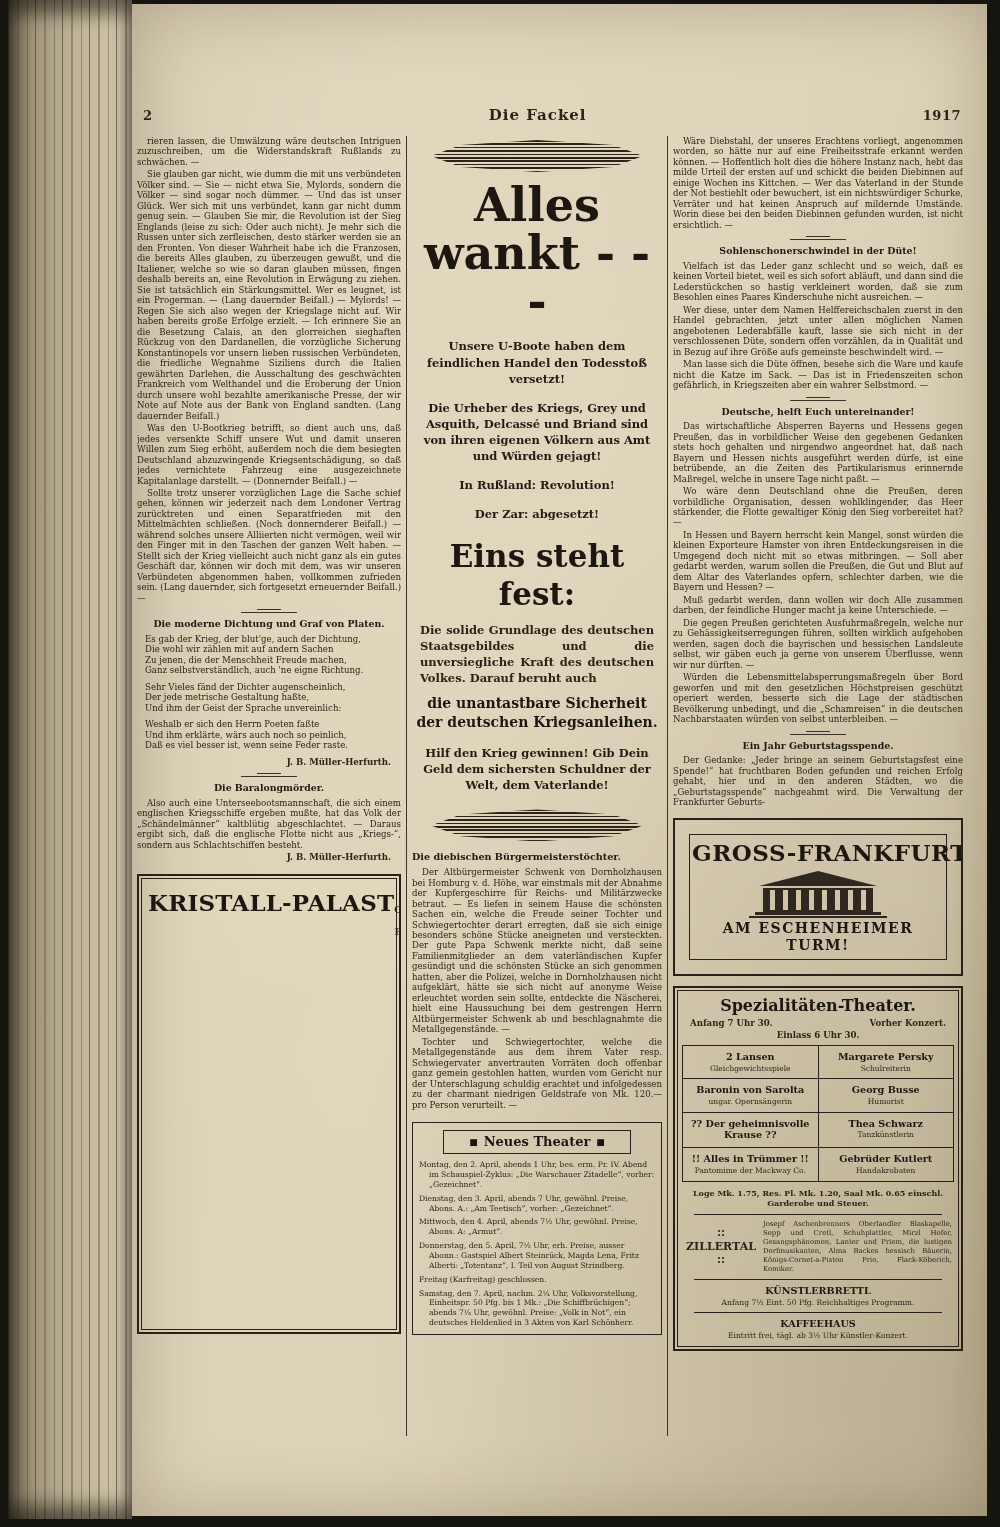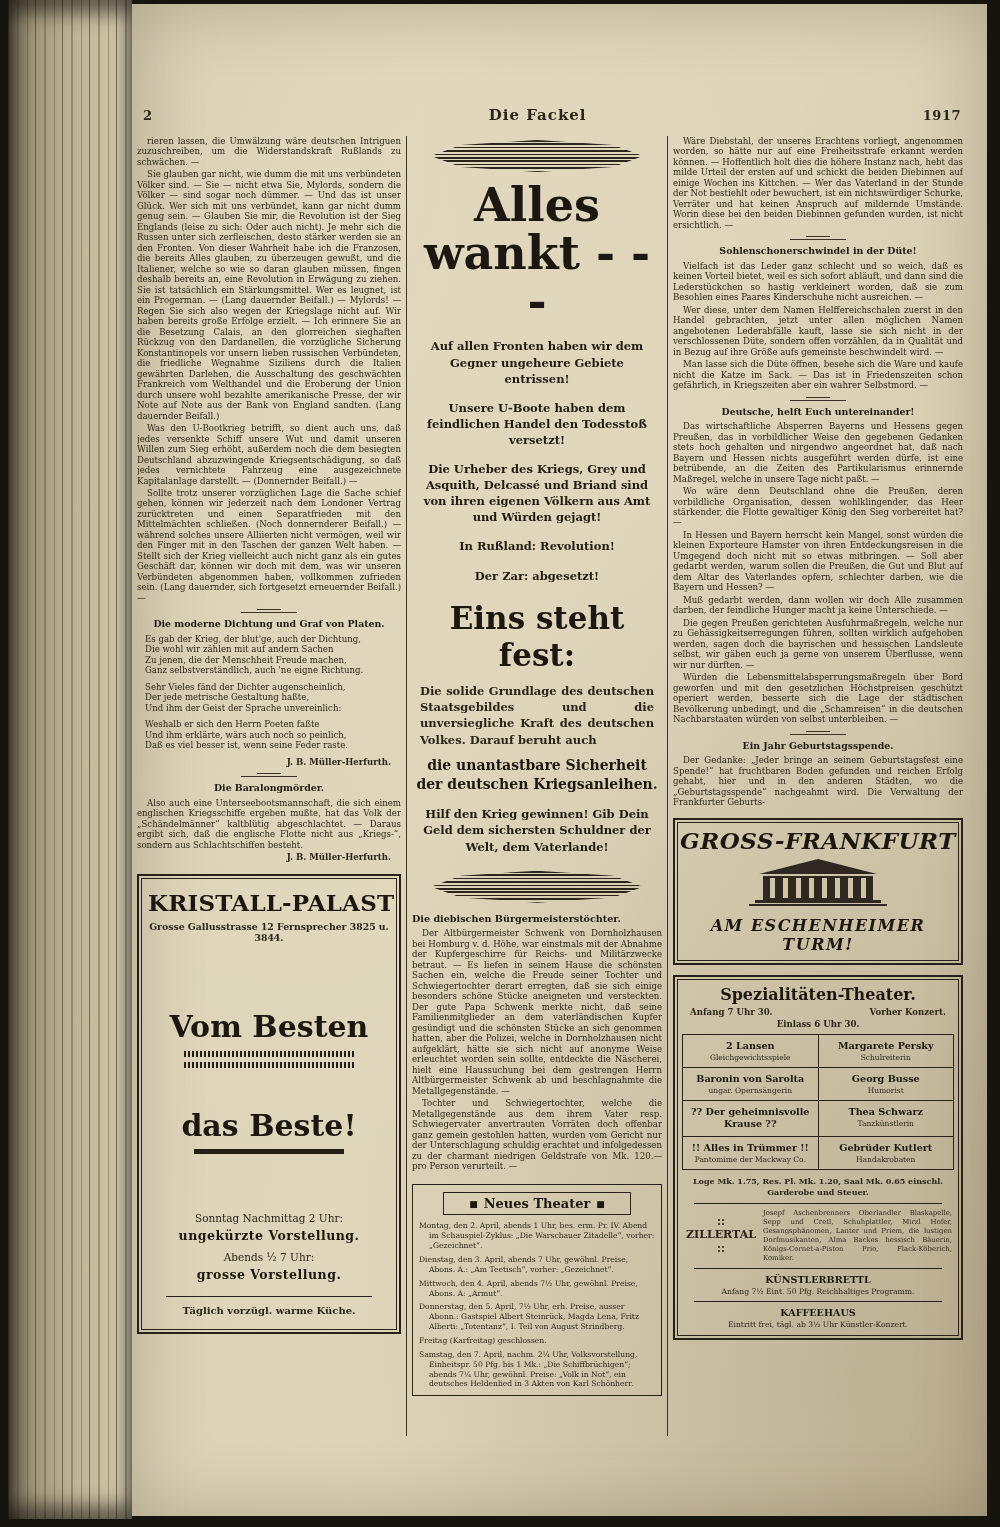--- a/index.html
+++ b/index.html
@@ -50,21 +50,21 @@
   .divider .d2 { width: 56px; border-top: 1px solid #3a3226; margin: 0 auto; }
   .sec-title { font-weight: bold; text-align: center; font-size: 9.4px; margin: 3px 0 4px; color:#1f1a12; }
 
   .stanza { margin: 0 0 6px 8px; }
   .poem-line { text-align: left; }
   .signature { text-align: right; font-weight: bold; margin: 1px 10px 0 0; }
 
   
   .ad-box { border: 2px solid #27211a; padding: 2px; margin-top: 12px; background: rgba(255,250,235,.08); }
   .ad-inner { border: 1px solid #27211a; padding: 10px 6px 8px; text-align: center;
-              height: 452px; display: flex; flex-direction: column; }
+              height: 452px; display: flex; flex-direction: row; }
   .kp-name { font-size: 23px; font-weight: bold; letter-spacing: .2px; white-space: nowrap; color:#1c1710; }
   .kp-addr { font-size: 9.3px; font-weight: bold; margin-top: 3px; }
   .kp-mid { margin-top: 66px; }
   .kp-slogan { font-size: 30px; font-weight: bold; color:#1c1710; }
   .stripe-bar { height: 6px; width: 170px; margin: 5px auto 0;
     background: repeating-linear-gradient(90deg, #241e15 0 2px, rgba(0,0,0,0) 2px 4px); }
   .solid-bar { height: 5px; width: 150px; margin: 5px auto 0; background: #241e15; }
   .kp-shows { margin-top: 50px; }
   .kp-time { font-size: 10.5px; margin-top: 8px; }
   .kp-show { font-size: 12.5px; font-weight: bold; letter-spacing: .5px; margin-top: 3px; color:#1c1710; }
@@ -83,24 +83,24 @@
   .article-title { font-weight: bold; font-size: 9.6px; margin: 10px 0 4px; text-align: left; color:#1f1a12; }
 
   .theater-box { border: 1px solid #27211a; margin-top: 12px; padding: 4px 4px 6px; }
   .theater-head { border: 1px solid #27211a; margin: 3px 26px 6px; padding: 3px 0; text-align: center;
                   font-weight: bold; font-size: 13px; color:#1c1710; }
   .theater-head .sq { font-size: 9px; vertical-align: 1px; padding: 0 6px; }
   .th-entry { font-size: 7.6px; line-height: 1.3; text-align: left; margin: 4px 2px 0;
               padding-left: 10px; text-indent: -10px; }
 
   
-  .gf-box { border: 2px solid #27211a; padding: 2px; margin-top: 10px; font-style: italic; }
+  .gf-box { border: 2px solid #27211a; padding: 14px; margin-top: 10px; }
   .gf-inner { border: 1px solid #27211a; text-align: center; padding: 4px 2px 5px; }
   .gf-title { font-size: 23px; font-weight: bold; letter-spacing: .5px; white-space: nowrap; color:#1c1710; }
-  .gf-sub { font-size: 16px; font-weight: bold; letter-spacing: 1.5px; margin-top: 9px; color:#1c1710;text-align:center; }
+  .gf-sub { font-size: 14px; font-weight: bold; letter-spacing: 1.5px; margin-top: 1px; color:#1c1710;text-align:center; }
   .gf-svg { display: block; margin: 2px auto 0; }
 
   .sp-box { border: 2px solid #27211a; padding: 2px; margin-top: 10px; }
   .sp-inner { border: 1px solid #27211a; padding: 5px 4px 6px; }
   .sp-title { font-size: 16px; font-weight: bold; text-align: center; color:#1c1710; }
   .sp-times { display: flex; justify-content: space-between; font-size: 8.6px; font-weight: bold; padding: 3px 8px 0; }
   .sp-einlass { text-align: center; font-size: 8.6px; font-weight: bold; margin: 1px 0 5px; }
   .perf-grid { display: grid; grid-template-columns: 1fr 1fr; border-top: 1px solid #27211a; border-left: 1px solid #27211a; }
   .perf-cell { border-right: 1px solid #27211a; border-bottom: 1px solid #27211a; text-align: center; padding: 5px 3px; }
   .perf-name { font-weight: bold; font-size: 9.6px; line-height: 1.25; color:#1c1710; }
@@ -192,21 +192,20 @@
         </div>
 
         <div class="vrule"></div>
 
         <div class="col col-mid">
           <div class="ornament-lens"></div>
 
           <div class="big-headline">Alles</div>
           <div class="big-headline">wankt - - -</div>
 
-          <div class="slogan">Auf allen Fronten haben wir dem Gegner ungeheure Gebiete entrissen!</div>
           <div class="slogan">Unsere U-Boote haben dem feindlichen Handel den Todesstoß versetzt!</div>
           <div class="slogan">Die Urheber des Kriegs, Grey und Asquith, Delcassé und Briand sind von ihren eigenen Völkern aus Amt und Würden gejagt!</div>
           <div class="slogan">In Rußland: Revolution!</div>
           <div class="slogan">Der Zar: abgesetzt!</div>
 
           <div class="fest">Eins steht fest:</div>
           <div class="fest-text">Die solide Grundlage des deutschen Staatsgebildes und die unversiegliche Kraft des deutschen Volkes. Darauf beruht auch</div>
           <div class="fest-text-big">die unantastbare Sicherheit der deutschen Kriegsanleihen.</div>
           <div class="slogan">Hilf den Krieg gewinnen! Gib Dein Geld dem sichersten Schuldner der Welt, dem Vaterlande!</div>
 

